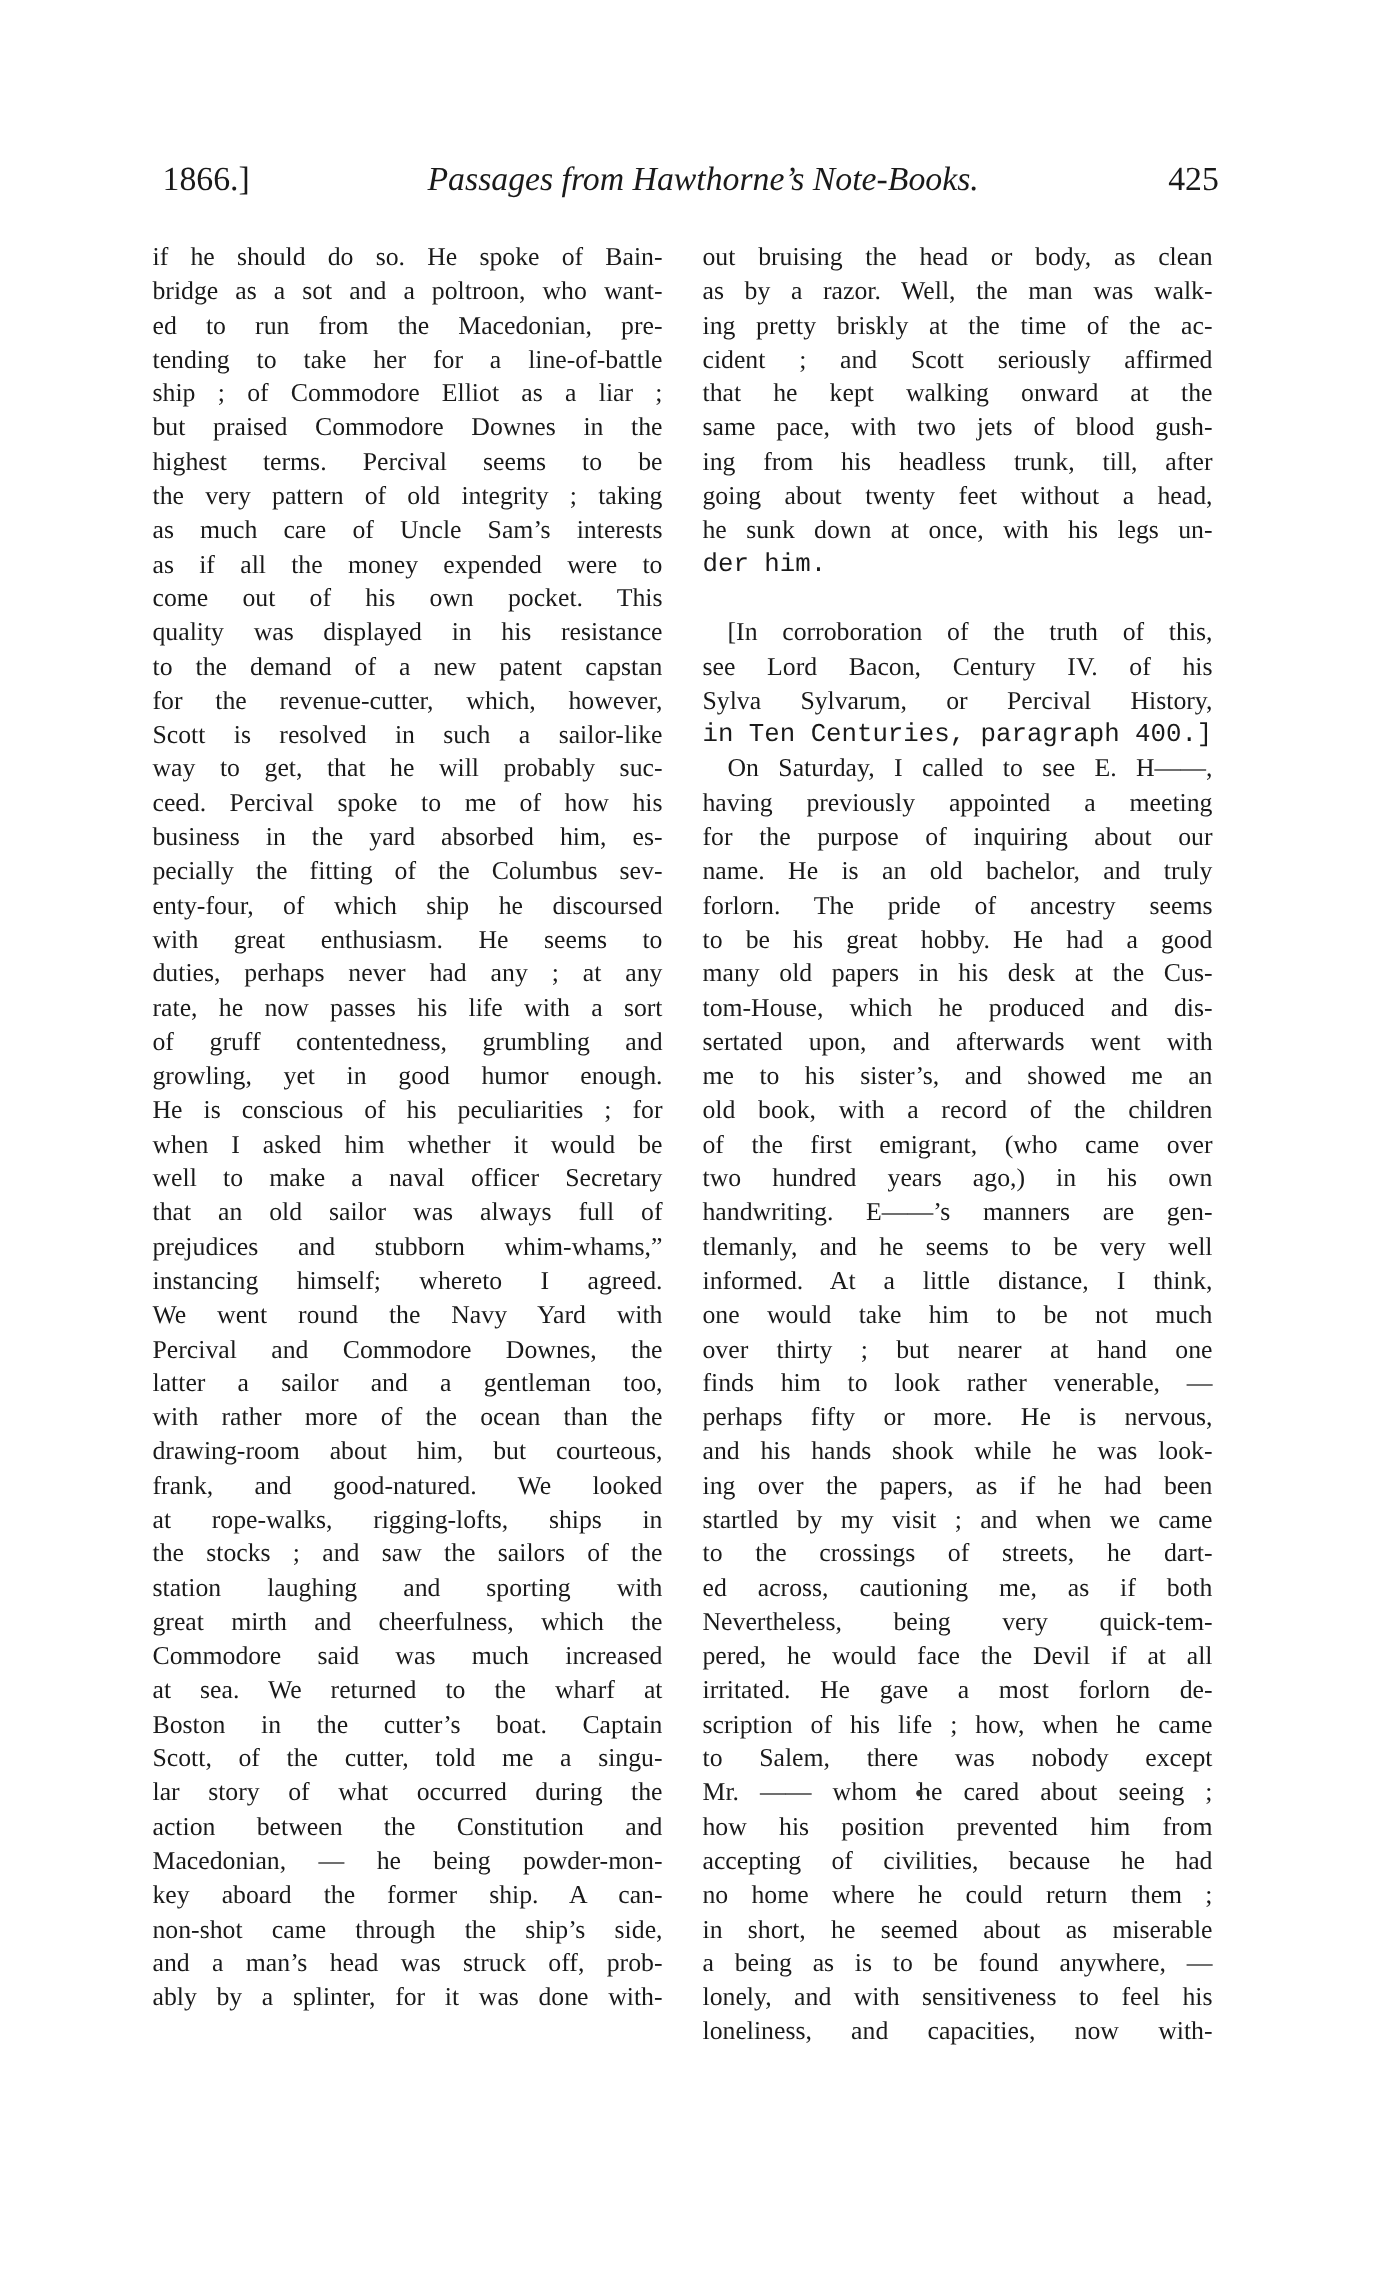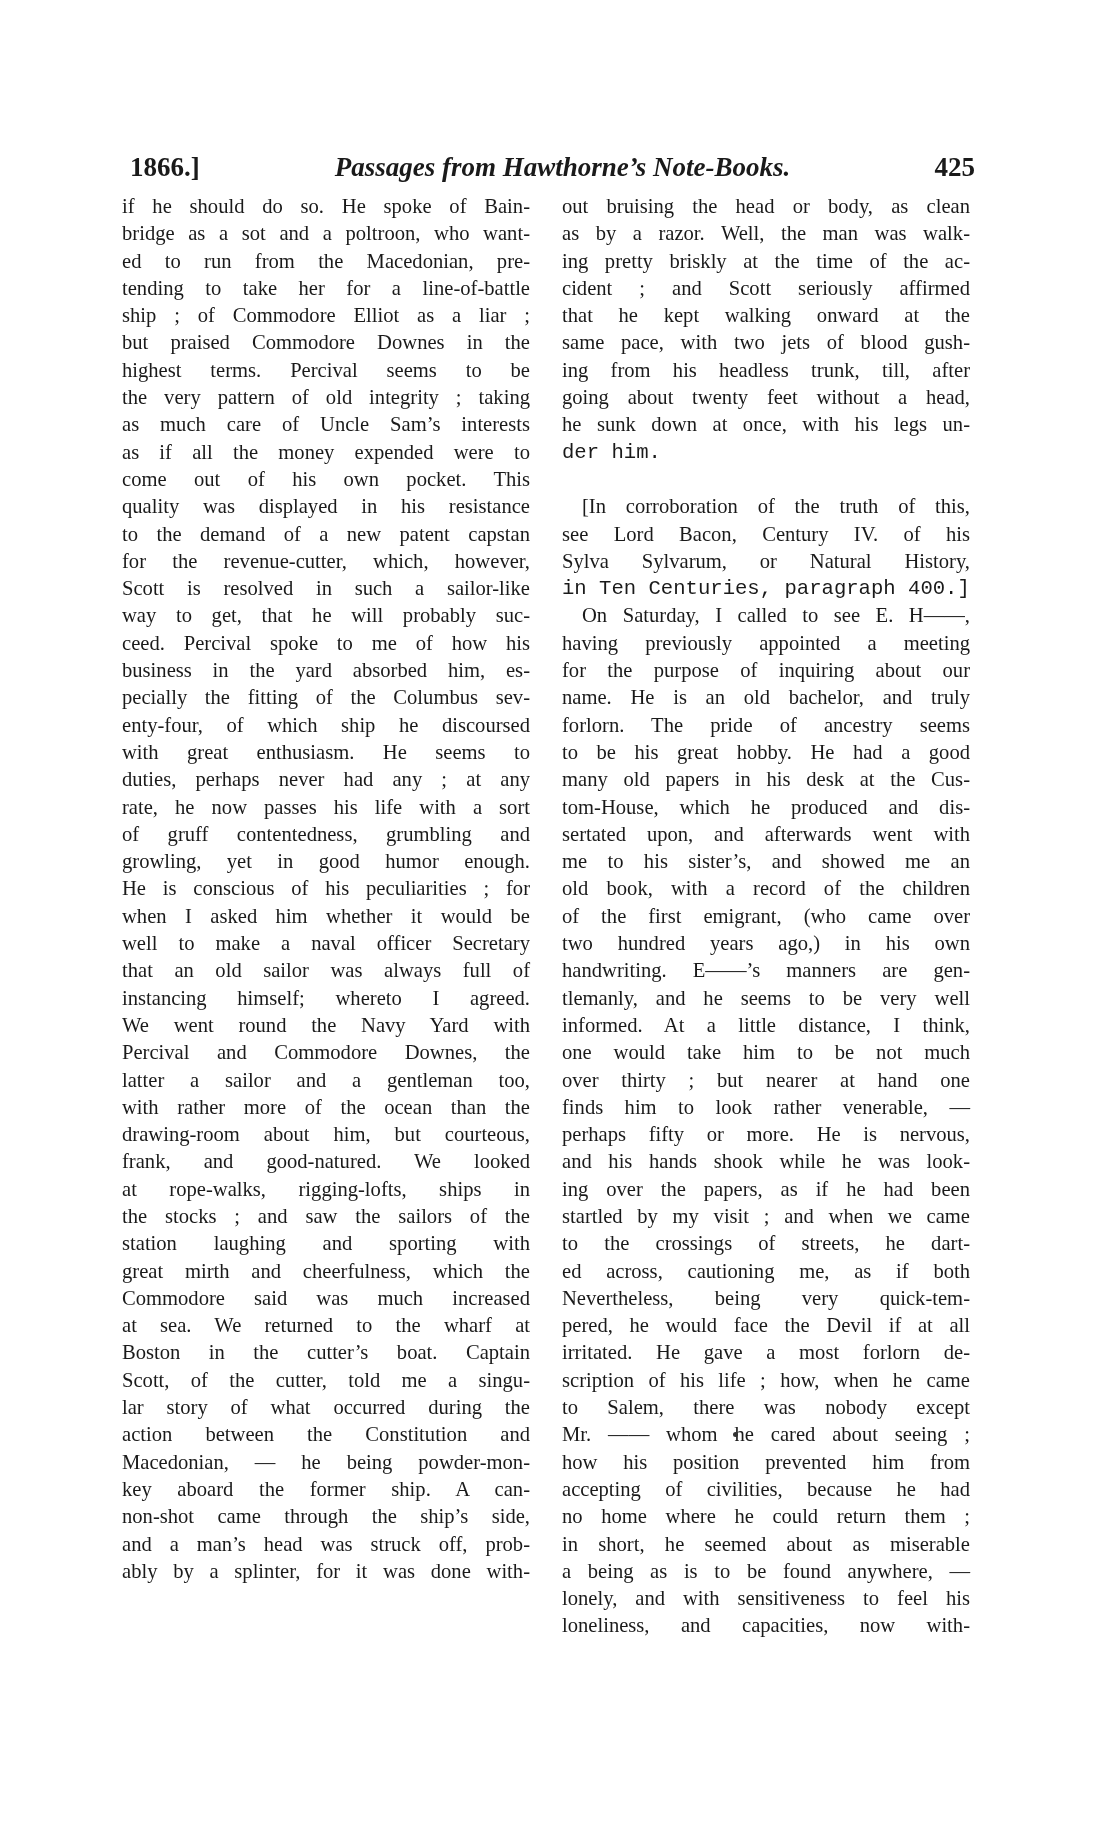--- a/index.html
+++ b/index.html
@@ -1,18 +1,18 @@
 <!DOCTYPE html>
 <html><head>
 <meta charset="utf-8">
 <style>
   html, body { margin: 0; padding: 0; background: #ffffff; }
   body { width: 1120px; height: 1837px; position: relative; overflow: hidden;
          font-family: "Liberation Serif", "DejaVu Serif", serif; color: #1a1a1a; }
-  .header { position: absolute; top: 152px; left: 130px; width: 845px; height: 40px; font-weight: bold; }
+  .header { position: absolute; top: 128px; left: 130px; width: 845px; height: 40px; }
   .hdr-year { position: absolute; left: 0; top: 0; font-size: 27px; }
   .hdr-title { position: absolute; left: 0; right: 0; top: 0; text-align: center;
                font-style: italic; font-size: 27px; padding-left: 20px; }
   .hdr-page { position: absolute; right: 0; top: 0; font-size: 27px; }
   .col { position: absolute; top: 193px; font-size: 20.6px; line-height: 27.3px; }
   .col-left { left: 122px; width: 408px; }
   .col-right { left: 562px; width: 408px; }
   .line { display: block; text-align: justify; text-align-last: justify; white-space: nowrap; height: 27.3px; }
   .line.last { text-align-last: left; font-family: Liberation Mono, monospace; }
   .line.indent { padding-left: 20px; }
@@ -51,20 +51,21 @@
     <span class="line">enty-four, of which ship he discoursed</span>
     <span class="line">with great enthusiasm. He seems to</span>
     <span class="line">duties, perhaps never had any ; at any</span>
     <span class="line">rate, he now passes his life with a sort</span>
     <span class="line">of gruff contentedness, grumbling and</span>
     <span class="line">growling, yet in good humor enough.</span>
     <span class="line">He is conscious of his peculiarities ; for</span>
     <span class="line">when I asked him whether it would be</span>
     <span class="line">well to make a naval officer Secretary</span>
     <span class="line">that an old sailor was always full of</span>
+    <span class="line">prejudices and stubborn whim-whams,”</span>
     <span class="line">instancing himself; whereto I agreed.</span>
     <span class="line">We went round the Navy Yard with</span>
     <span class="line">Percival and Commodore Downes, the</span>
     <span class="line">latter a sailor and a gentleman too,</span>
     <span class="line">with rather more of the ocean than the</span>
     <span class="line">drawing-room about him, but courteous,</span>
     <span class="line">frank, and good-natured. We looked</span>
     <span class="line">at rope-walks, rigging-lofts, ships in</span>
     <span class="line">the stocks ; and saw the sailors of the</span>
     <span class="line">station laughing and sporting with</span>
@@ -88,21 +89,21 @@
     <span class="line">cident ; and Scott seriously affirmed</span>
     <span class="line">that he kept walking onward at the</span>
     <span class="line">same pace, with two jets of blood gush-</span>
     <span class="line">ing from his headless trunk, till, after</span>
     <span class="line">going about twenty feet without a head,</span>
     <span class="line">he sunk down at once, with his legs un-</span>
     <span class="line last">der him.</span>
     <span class="gap"></span>
     <span class="line indent">[In corroboration of the truth of this,</span>
     <span class="line">see Lord Bacon, Century IV. of his</span>
-    <span class="line">Sylva Sylvarum, or Natural History,</span>
+    <span class="line">Sylva Sylvarum, or Percival History,</span>
     <span class="line last">in Ten Centuries, paragraph 400.]</span>
     <span class="line indent">On Saturday, I called to see E. H——,</span>
     <span class="line">having previously appointed a meeting</span>
     <span class="line">for the purpose of inquiring about our</span>
     <span class="line">name. He is an old bachelor, and truly</span>
     <span class="line">forlorn. The pride of ancestry seems</span>
     <span class="line">to be his great hobby. He had a good</span>
     <span class="line">many old papers in his desk at the Cus-</span>
     <span class="line">tom-House, which he produced and dis-</span>
     <span class="line">sertated upon, and afterwards went with</span>

